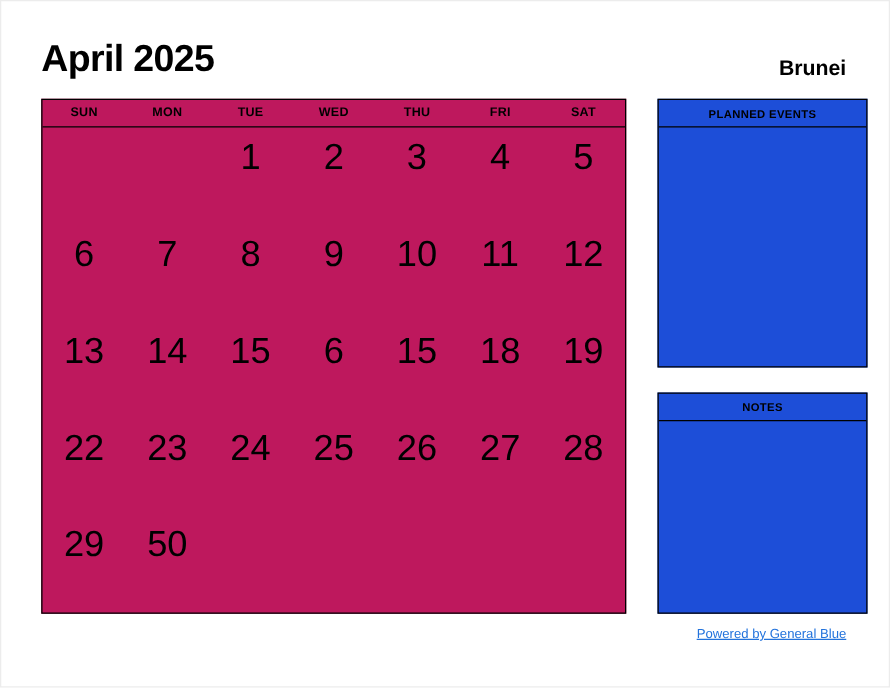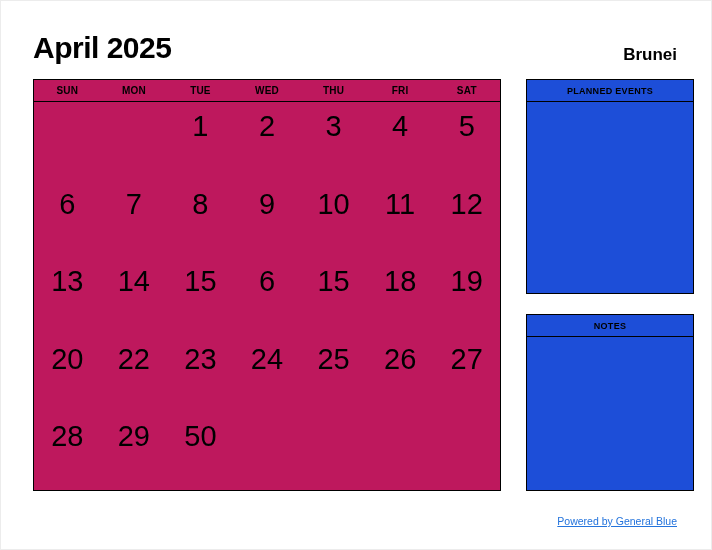--- a/index.html
+++ b/index.html
@@ -98,21 +98,20 @@
     <div class="day-cell">10</div>
     <div class="day-cell">11</div>
     <div class="day-cell">12</div>
     <div class="day-cell">13</div>
     <div class="day-cell">14</div>
     <div class="day-cell">15</div>
     <div class="day-cell">6</div>
     <div class="day-cell">15</div>
     <div class="day-cell">18</div>
     <div class="day-cell">19</div>
-    <div class="day-cell">20</div>
     <div class="day-cell">22</div>
     <div class="day-cell">23</div>
     <div class="day-cell">24</div>
     <div class="day-cell">25</div>
     <div class="day-cell">26</div>
     <div class="day-cell">27</div>
     <div class="day-cell">28</div>
     <div class="day-cell">29</div>
     <div class="day-cell">50</div>
     <div class="day-cell"></div>
@@ -124,13 +123,13 @@
 <div class="side-box events">
   <div class="side-box-header">PLANNED EVENTS</div>
   <div class="side-box-area"></div>
 </div>
 
 <div class="side-box notes">
   <div class="side-box-header">NOTES</div>
   <div class="side-box-area"></div>
 </div>
 
-<a class="footer-link" style="color: rgb(35, 115, 220); margin-top: 14px;">Powered by General Blue</a>
+<a class="footer-link" style="color: rgb(35, 115, 220);">Powered by General Blue</a>
 
 </body></html>

